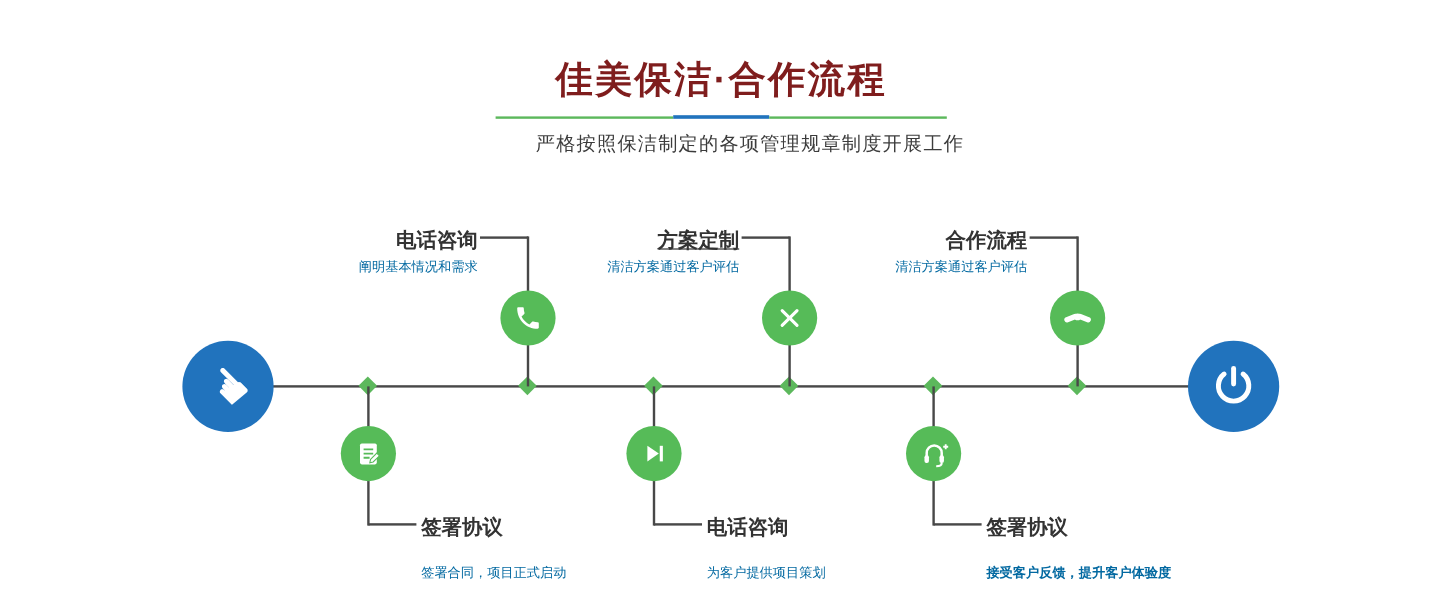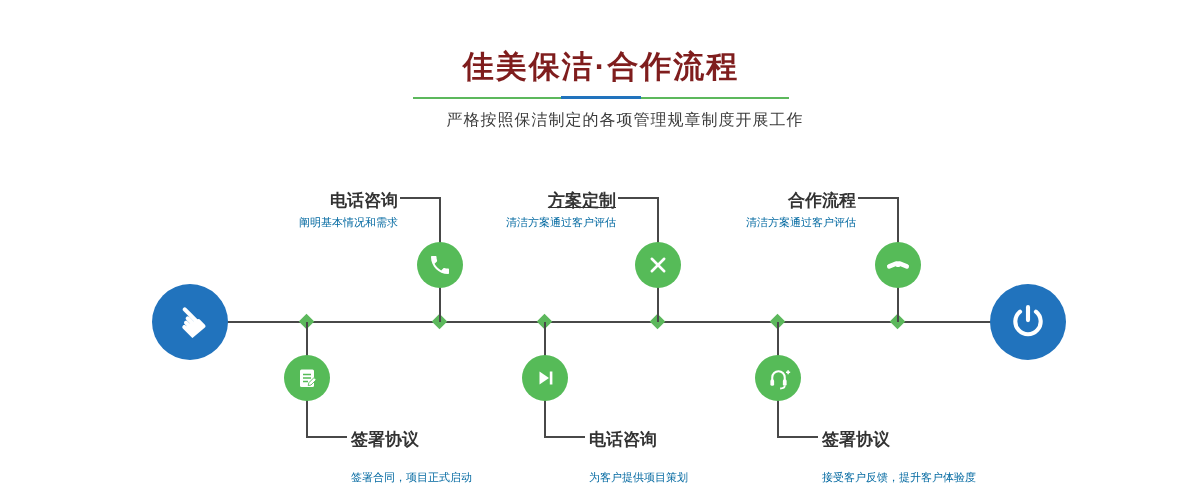--- a/index.html
+++ b/index.html
@@ -149,16 +149,16 @@
     <div class="step-circle" style="left:755px; top:355px;">
       <svg width="25" height="25" viewBox="0 0 24 24">
         <path d="M6 14v-3a6 6 0 0 1 12 0v3" fill="none" stroke="#fff" stroke-width="2"></path>
         <rect x="4.2" y="12.8" width="3.6" height="6.2" rx="1.6" fill="#fff"></rect>
         <rect x="16.2" y="12.8" width="3.6" height="6.2" rx="1.6" fill="#fff"></rect>
         <path d="M18 19c0 1.9-2.2 2.6-4.4 2.6" fill="none" stroke="#fff" stroke-width="1.7"></path>
         <path d="M19.2 6h4M21.2 4v4" stroke="#fff" stroke-width="1.5"></path>
       </svg>
     </div>
     <div class="step-title" style="left:822px;">签署协议</div>
-    <div class="step-desc" style="left:822px;">接受客户反馈，提升客户体验度</div>
+    <div class="step-desc" style="left:822px;font-weight:bold;">接受客户反馈，提升客户体验度</div>
   </div>
 
 </div>
 
 </body></html>

